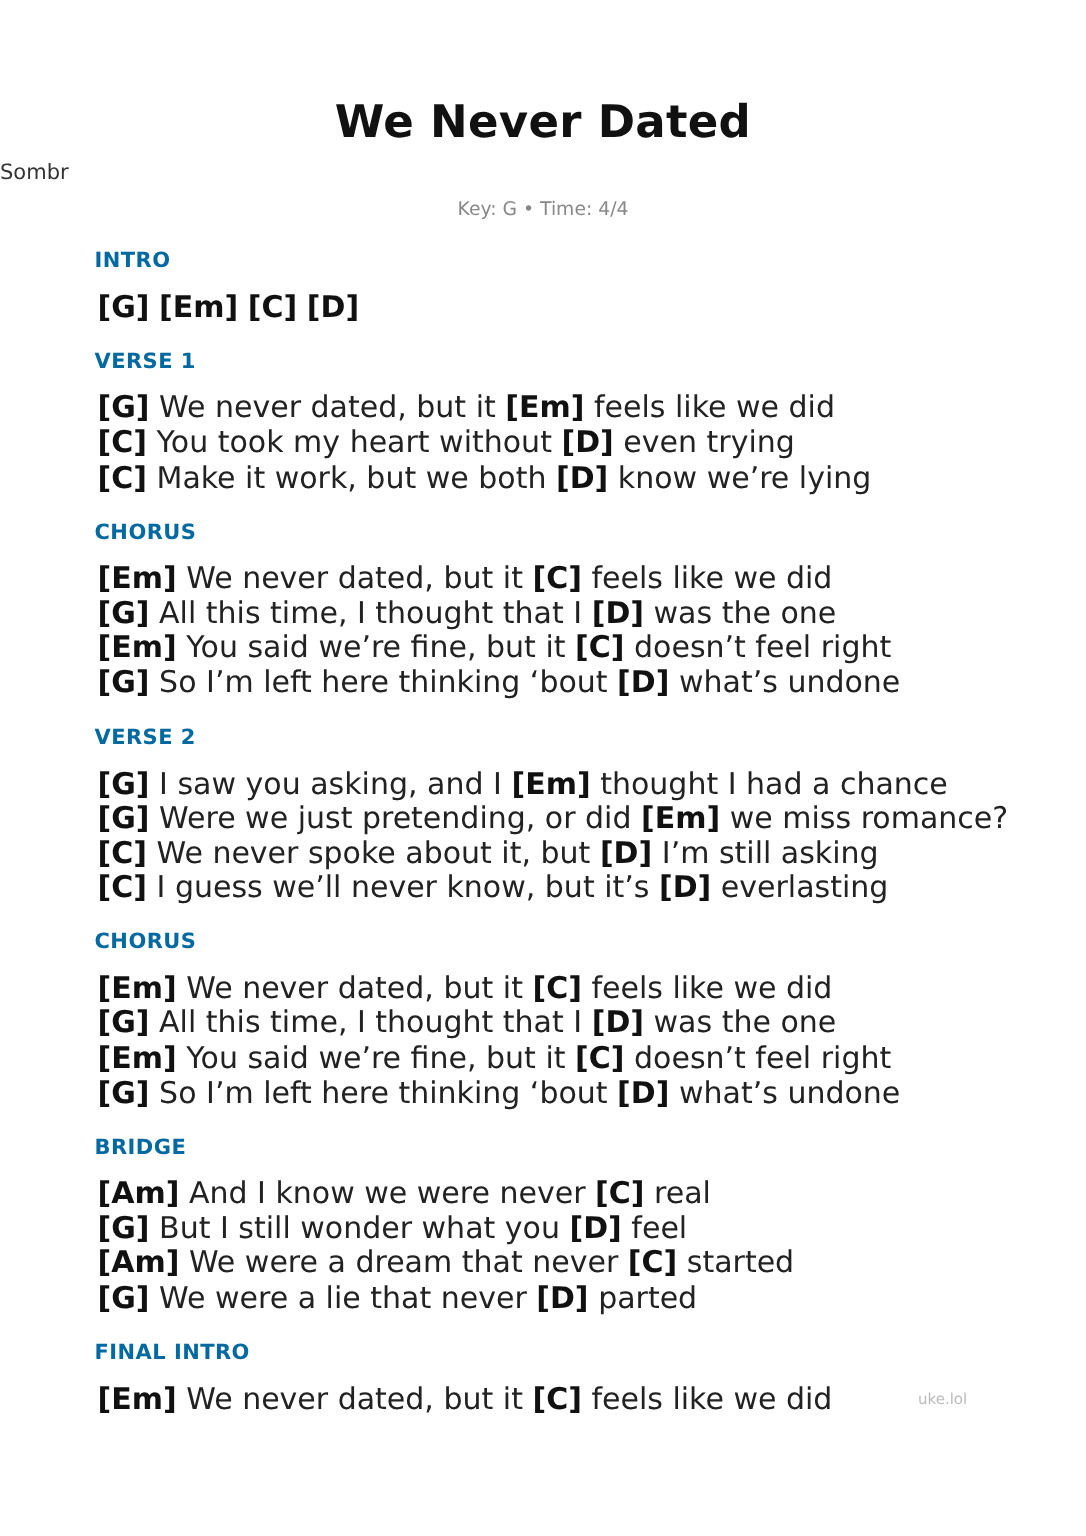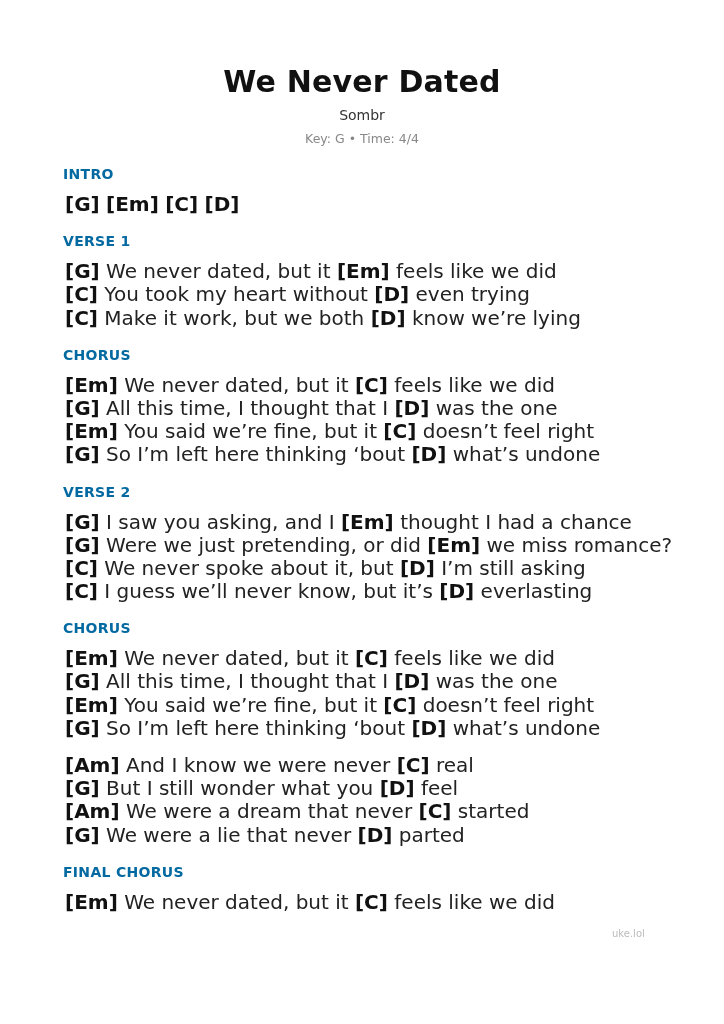--- a/index.html
+++ b/index.html
@@ -1,20 +1,20 @@
 <!DOCTYPE html>
 <html><head>
 <meta charset="utf-8">
 <style>
   html, body { margin: 0; padding: 0; background: #ffffff; }
   body { width: 724px; height: 1024px; position: relative; overflow: hidden;
          font-family: "DejaVu Sans", sans-serif; color: #1a1a1a; }
   .title { position: absolute; top: 64px; left: 0; width: 724px; text-align: center;
            font-size: 30px; font-weight: bold; color: #111; letter-spacing: 0.2px; }
-  .artist { position: absolute; top: 107px; left: 0; width: 724px; text-align: center;
+  .artist { position: absolute; top: 107px; left: 0; width: 724px; 
             font-size: 14px; color: #333; }
   .meta { position: absolute; top: 131px; left: 0; width: 724px; text-align: center;
           font-size: 12.5px; color: #888; }
   .content { position: absolute; top: 163px; left: 63px; width: 600px; }
   .section { margin-bottom: 0; }
   .section-head { font-size: 14px; font-weight: bold; color: #0369a1; height: 22px;
                   line-height: 22px; letter-spacing: 0.3px; }
   .lines { margin-top: 8px; margin-bottom: 14px; padding-left: 2px; }
   .line { font-size: 20px; height: 23.2px; line-height: 23.2px; white-space: nowrap; color: #222; }
   .chord { font-weight: bold; color: #111; }
@@ -63,28 +63,29 @@
     <div class="section">
       <div class="section-head">CHORUS</div>
       <div class="lines">
         <div class="line"><span class="chord">[Em]</span> <span class="lyric">We never dated, but it</span> <span class="chord">[C]</span> <span class="lyric">feels like we did</span></div>
         <div class="line"><span class="chord">[G]</span> <span class="lyric">All this time, I thought that I</span> <span class="chord">[D]</span> <span class="lyric">was the one</span></div>
         <div class="line"><span class="chord">[Em]</span> <span class="lyric">You said we’re fine, but it</span> <span class="chord">[C]</span> <span class="lyric">doesn’t feel right</span></div>
         <div class="line"><span class="chord">[G]</span> <span class="lyric">So I’m left here thinking ‘bout</span> <span class="chord">[D]</span> <span class="lyric">what’s undone</span></div>
       </div>
     </div>
     <div class="section">
+      <div class="section-head">BRIDGE</div>
       <div class="lines">
         <div class="line"><span class="chord">[Am]</span> <span class="lyric">And I know we were never</span> <span class="chord">[C]</span> <span class="lyric">real</span></div>
         <div class="line"><span class="chord">[G]</span> <span class="lyric">But I still wonder what you</span> <span class="chord">[D]</span> <span class="lyric">feel</span></div>
         <div class="line"><span class="chord">[Am]</span> <span class="lyric">We were a dream that never</span> <span class="chord">[C]</span> <span class="lyric">started</span></div>
         <div class="line"><span class="chord">[G]</span> <span class="lyric">We were a lie that never</span> <span class="chord">[D]</span> <span class="lyric">parted</span></div>
       </div>
     </div>
     <div class="section">
-      <div class="section-head">FINAL CHORUS</div>
+      <div class="section-head">FINAL INTRO</div>
       <div class="lines">
         <div class="line"><span class="chord">[Em]</span> <span class="lyric">We never dated, but it</span> <span class="chord">[C]</span> <span class="lyric">feels like we did</span></div>
       </div>
     </div>
   </div>
 
 <div class="watermark">uke.lol</div>
 
 </body></html>

